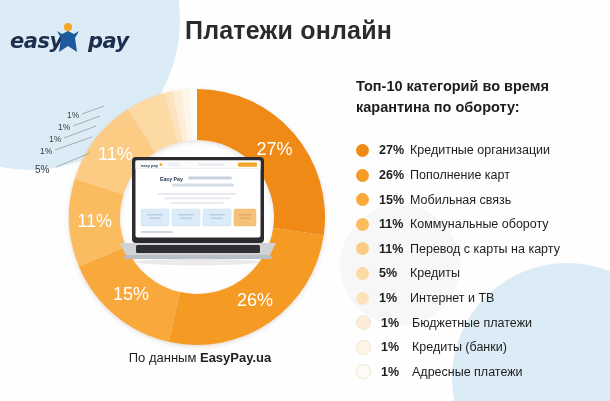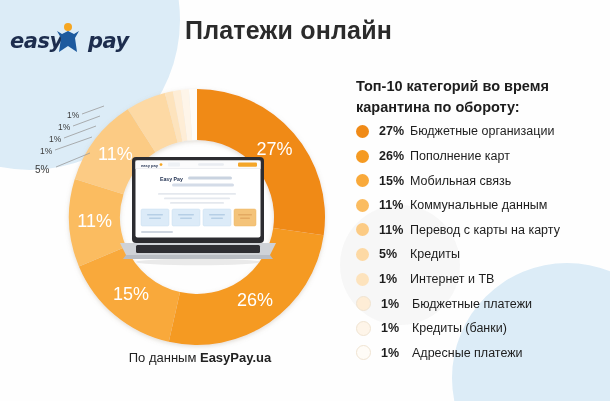--- a/index.html
+++ b/index.html
@@ -89,21 +89,21 @@
     position: absolute;
     left: 356px;
     top: 76px;
     width: 250px;
   }
   .panel-head {
     font-size: 14.5px;
     font-weight: bold;
     color: #1d1d1d;
     line-height: 1.42;
-    margin-bottom: 2px;
+    margin-bottom: 21px;
   }
   .legend-row {
     display: flex;
     align-items: center;
     height: 24.6px;
   }
   .legend-dot {
     width: 13px;
     height: 13px;
     border-radius: 50%;
@@ -293,36 +293,36 @@
       <ellipse cx="84" cy="107" rx="62" ry="3.2" fill="#d9d9d9" opacity=".55"></ellipse>
     </svg>
   </div>
 
   <div class="panel">
     <div class="panel-head">Топ-10 категорий во время карантина по обороту:</div>
     <div id="legend-list">
         <div class="legend-row">
           <span class="legend-dot" style="background: rgb(240, 138, 23);"></span>
           <span class="legend-pct">27%</span>
-          <span class="legend-label">Бюджетные организации</span>
+          <span class="legend-label">Кредитные организации</span>
         </div>
         <div class="legend-row">
           <span class="legend-dot" style="background: rgb(245, 154, 34);"></span>
           <span class="legend-pct">26%</span>
           <span class="legend-label">Пополнение карт</span>
         </div>
         <div class="legend-row">
           <span class="legend-dot" style="background: rgb(249, 169, 58);"></span>
           <span class="legend-pct">15%</span>
           <span class="legend-label">Мобильная связь</span>
         </div>
         <div class="legend-row">
           <span class="legend-dot" style="background: rgb(251, 188, 96);"></span>
           <span class="legend-pct">11%</span>
-          <span class="legend-label">Коммунальные данным</span>
+          <span class="legend-label">Коммунальные обороту</span>
         </div>
         <div class="legend-row">
           <span class="legend-dot" style="background: rgb(252, 203, 132);"></span>
           <span class="legend-pct">11%</span>
           <span class="legend-label">Перевод с карты на карту</span>
         </div>
         <div class="legend-row">
           <span class="legend-dot" style="background: rgb(253, 217, 164);"></span>
           <span class="legend-pct">5%</span>
           <span class="legend-label">Кредиты</span>

